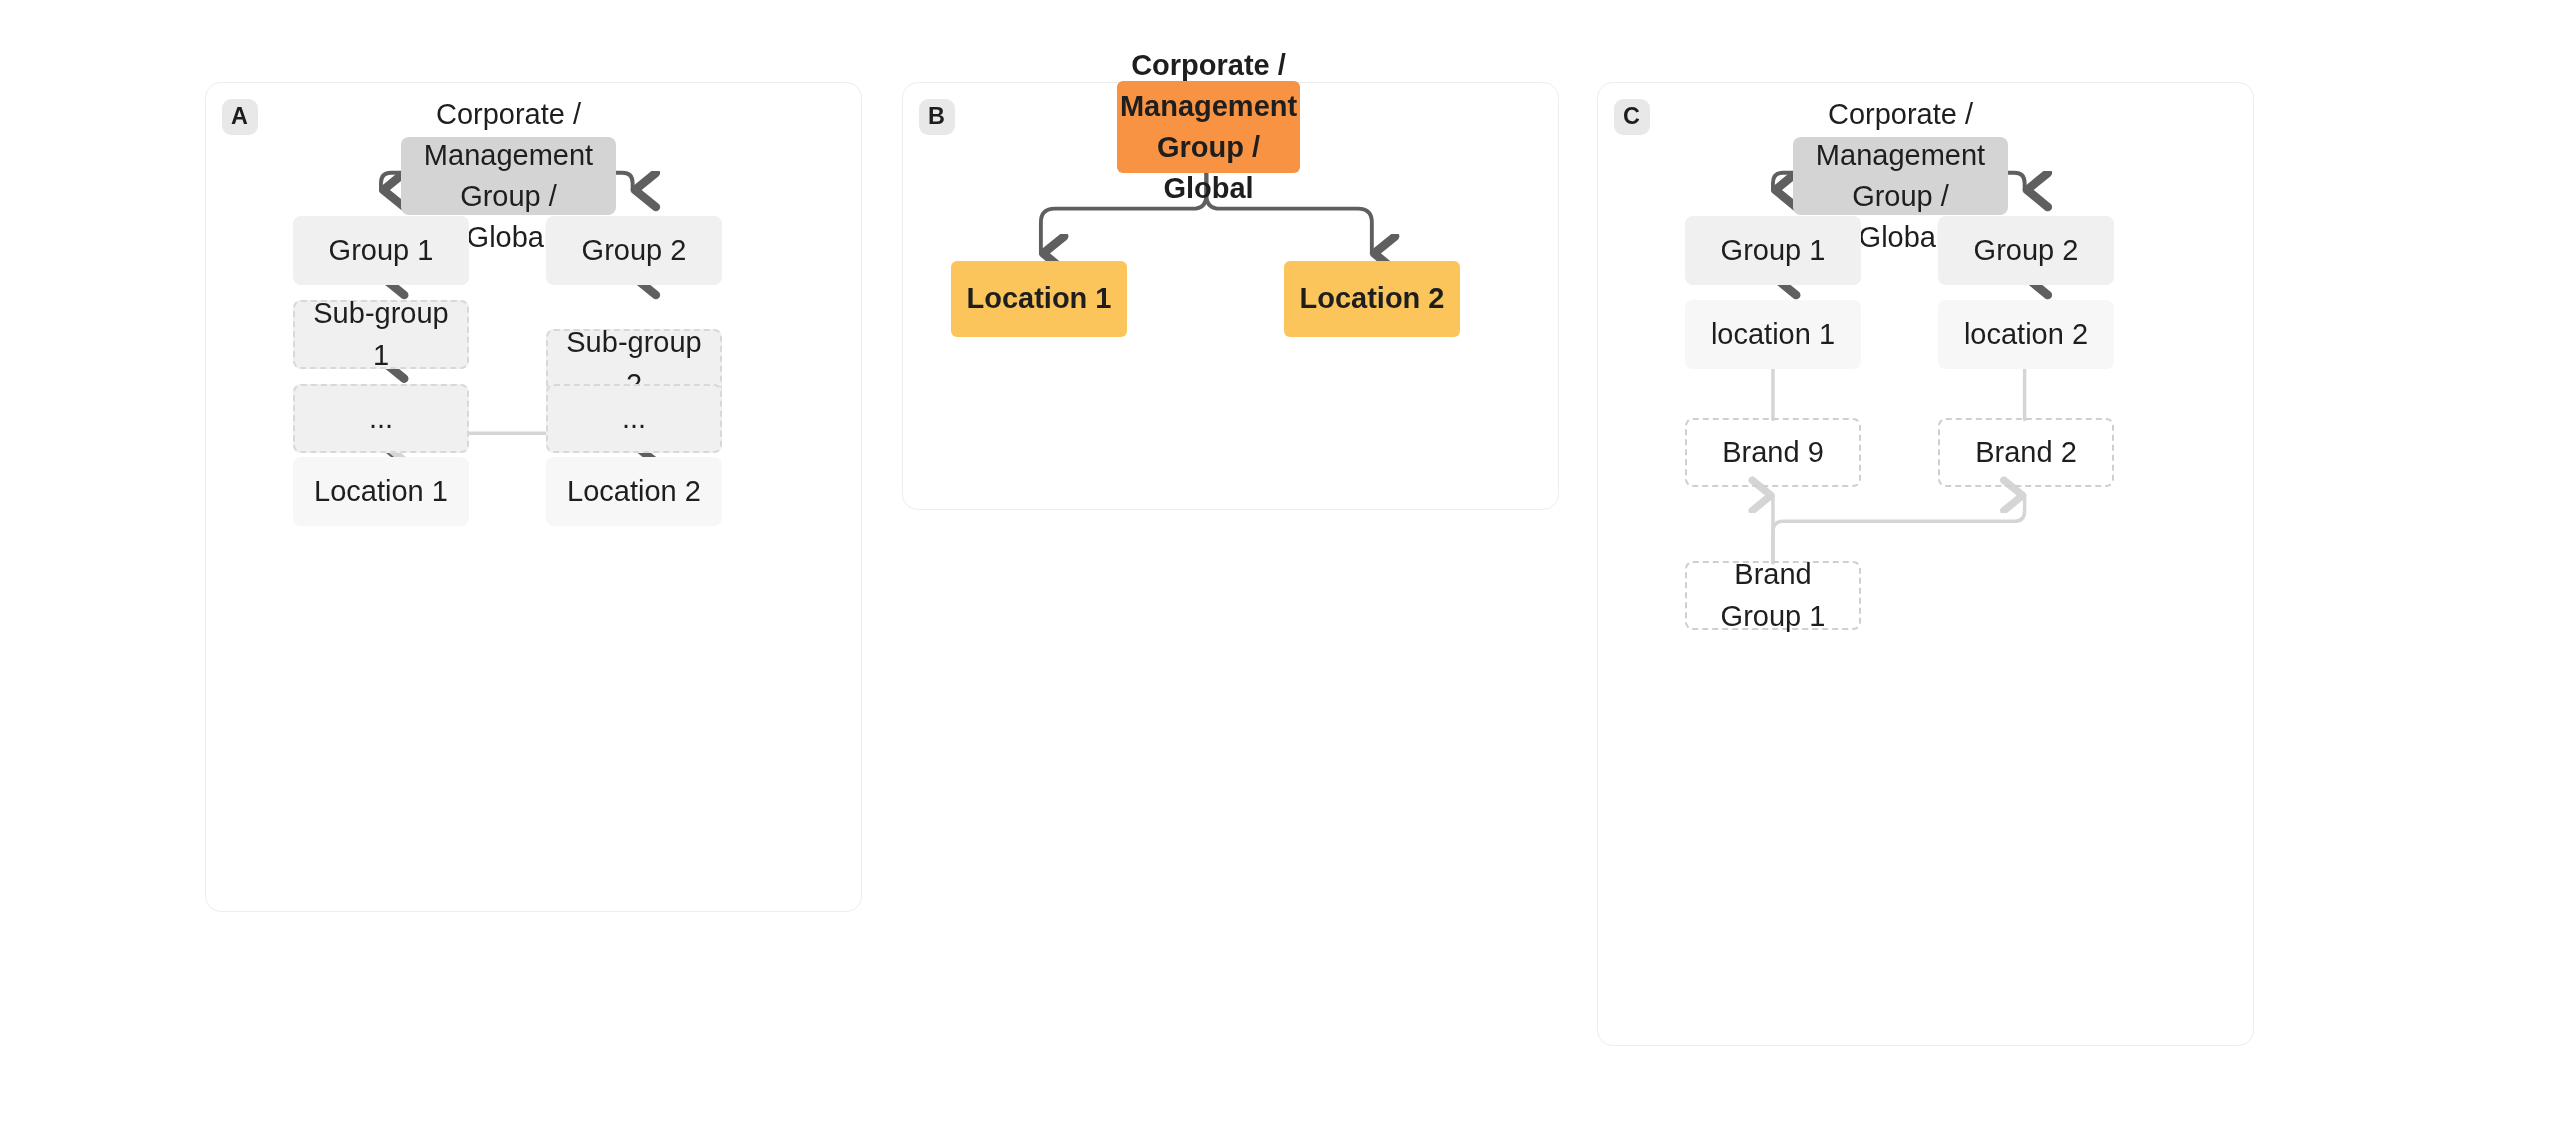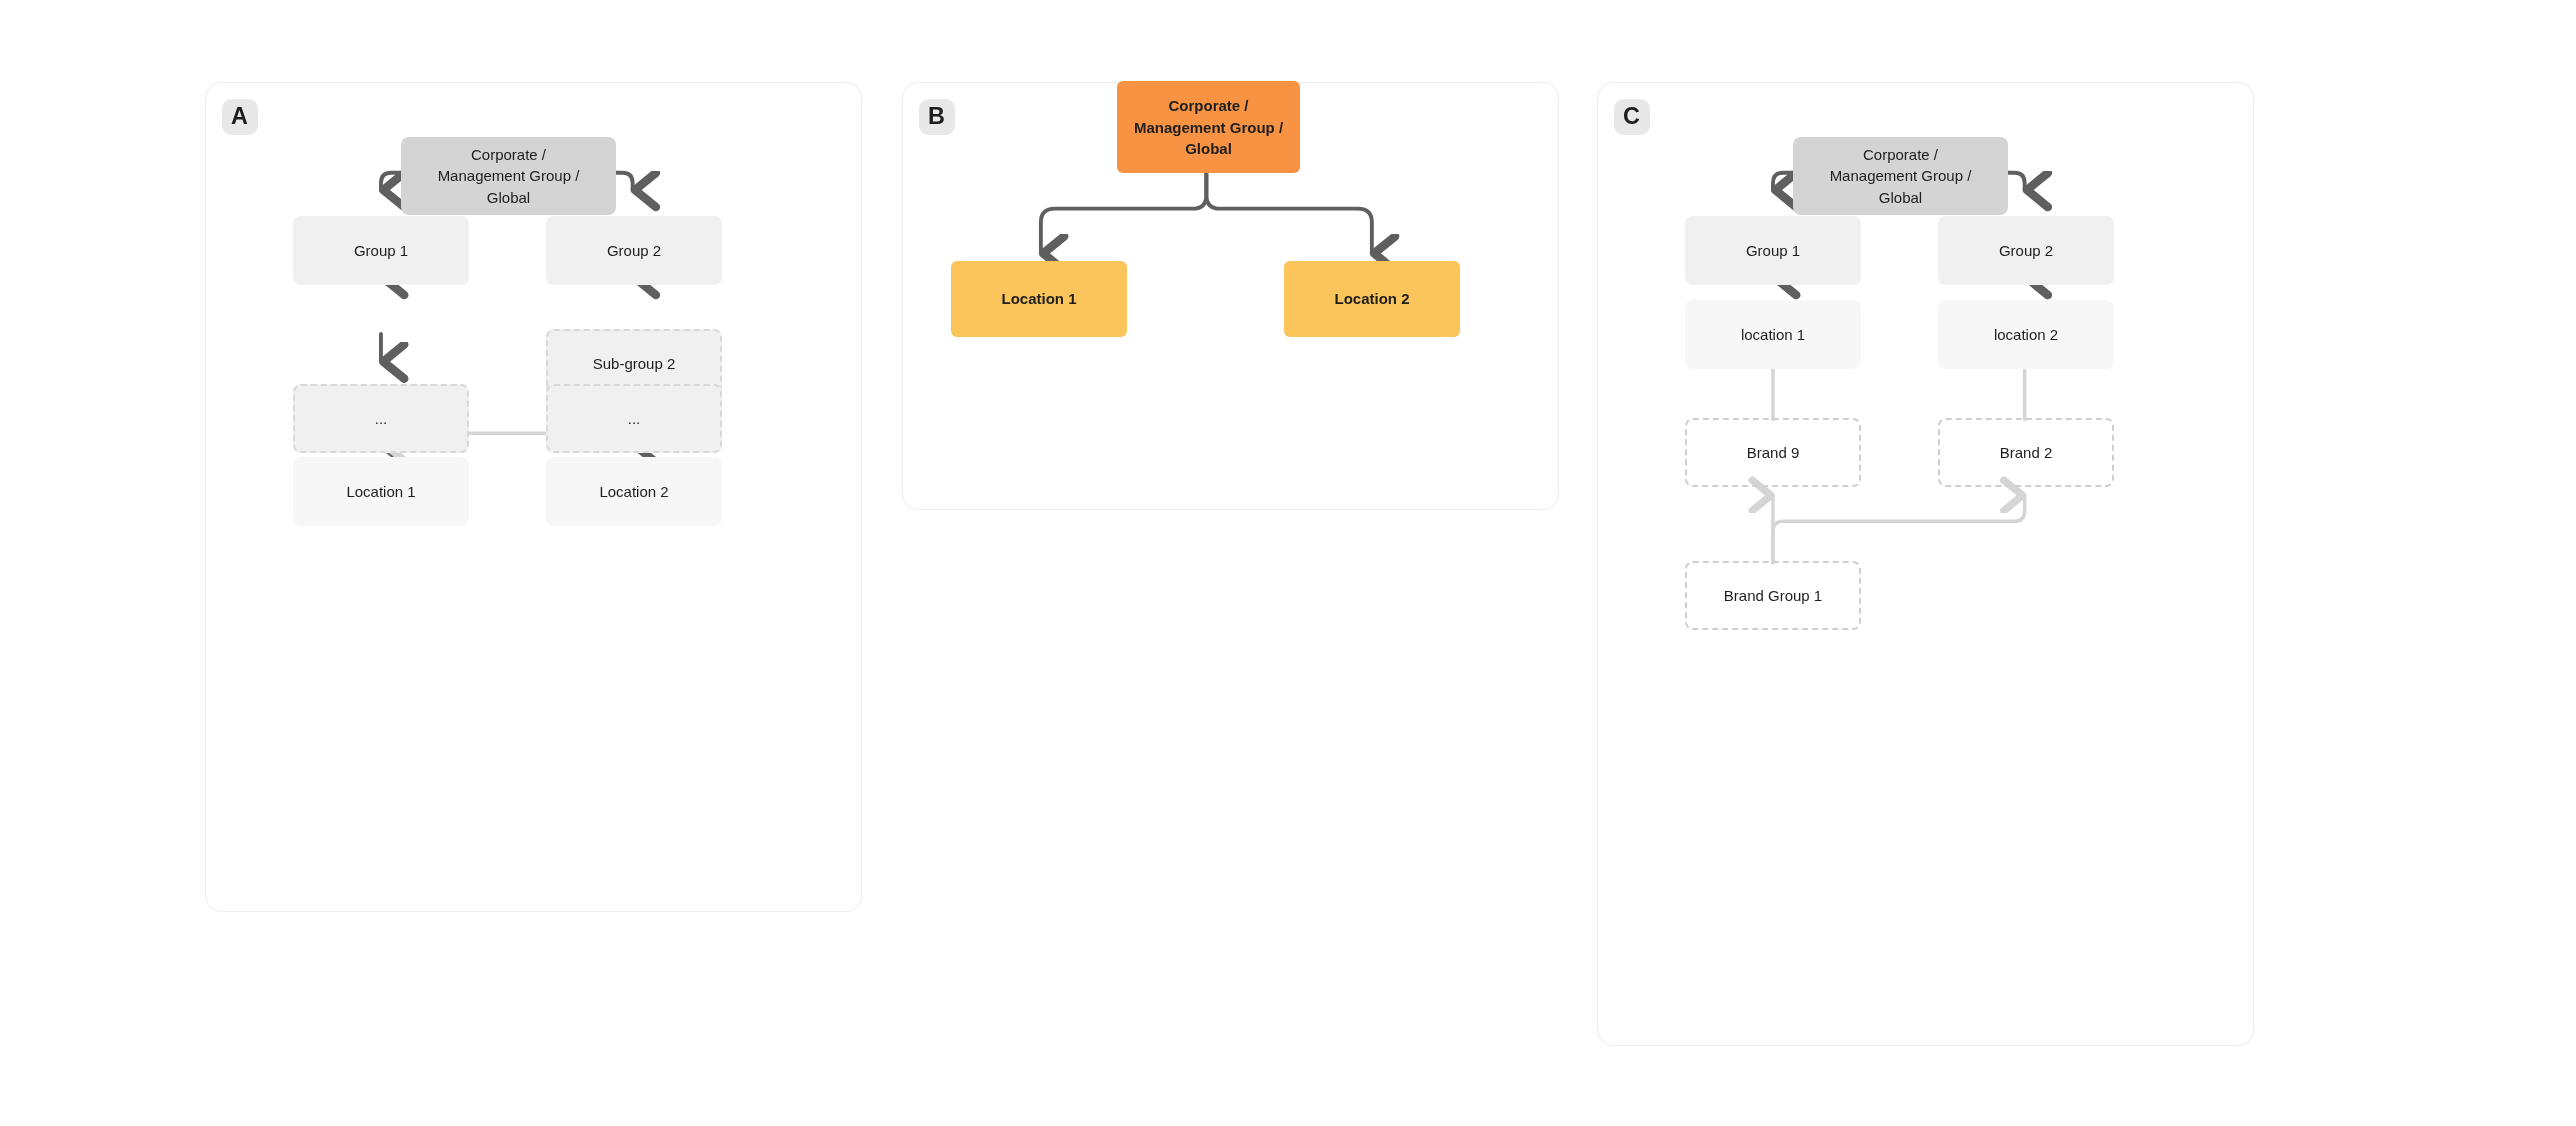--- a/index.html
+++ b/index.html
@@ -35,21 +35,21 @@
     letter-spacing:0.3px;
   }
 
   
   .node{
     position:absolute;
     box-sizing:border-box;
     border-radius:7.8px;
     display:flex;align-items:center;justify-content:center;
     text-align:center;
-    font-size:15px;
+    font-size:29px;
     line-height:1.42;
     color:#1e1e1e;
     padding:5.2px 10.4px;
   }
   .n-root{background:#d4d4d4;}
   .n-group{background:#f0f0f0;text-align:right;}
   .n-loc{background:#f7f7f7;}
   .n-dashed{
     background:#f0f0f0;
     border:2.6px dashed #d8d8d8;
@@ -112,20 +112,23 @@
 Global</span>
     </div>
 
     <div class="node n-group" style="left:87px;top:133px;width:176px;height:69px;">
       <span>Group 1</span>
     </div>
     <div class="node n-group" style="left:340px;top:133px;width:176px;height:69px;">
       <span>Group 2</span>
     </div>
 
+    <div class="node n-dashed" style="left:87px;top:217px;width:176px;height:69px;">
+      <span>Sub-group 1</span>
+    </div>
     <div class="node n-dashed" style="left:340px;top:217px;width:176px;height:69px;margin-top:29px;">
       <span>Sub-group 2</span>
     </div>
 
     <div class="node n-dashed" style="left:87px;top:301px;width:176px;height:69px;">
       <span>...</span>
     </div>
     <div class="node n-dashed" style="left:340px;top:301px;width:176px;height:69px;">
       <span>...</span>
     </div>

